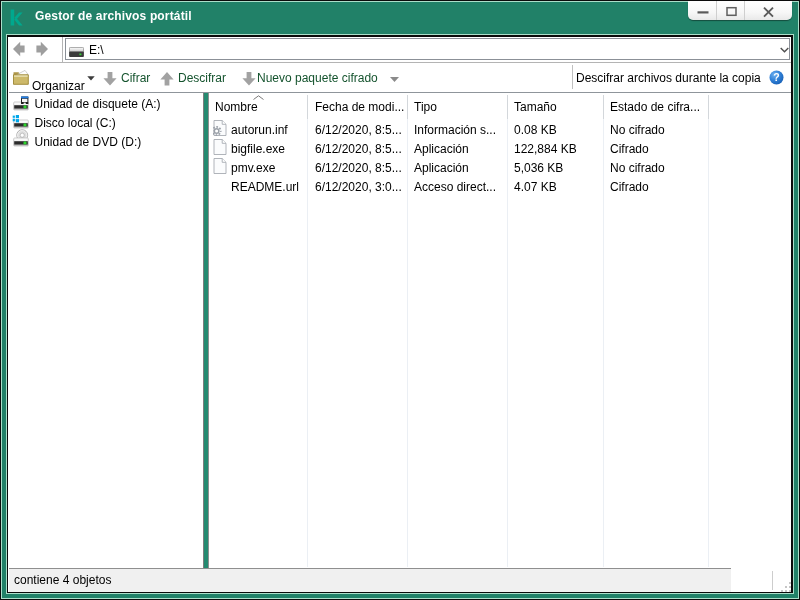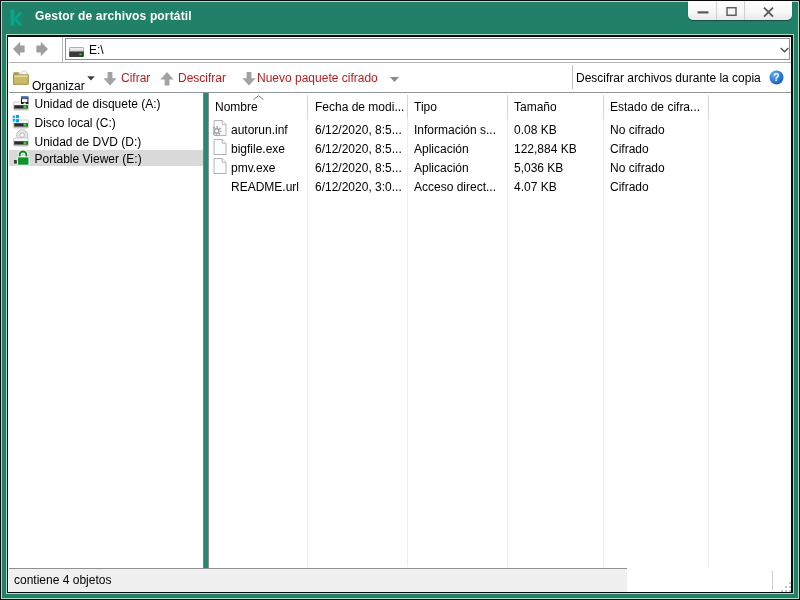--- a/index.html
+++ b/index.html
@@ -12,34 +12,34 @@
 .abs { position:absolute; }
 #title { position:absolute; left:35px; top:9px; color:#fff; font-size:12px; font-weight:bold; letter-spacing:0.15px; }
 #btns { position:absolute; left:688px; top:1px; width:104px; height:19px; background:linear-gradient(#ffffff, #f7f7f7 60%, #e9e9e9); border-radius:0 0 5px 5px; box-shadow:0 1px 1px rgba(0,0,0,0.4); }
 .bsep { position:absolute; top:0; width:1px; height:19px; background:#cfcfcf; }
 
 #navrow { position:absolute; left:9px; top:37px; width:782px; height:26px; background:#fff; border-bottom:1px solid #b4b4b4; }
 #navsep { position:absolute; left:53px; top:0px; width:1px; height:25px; background:#b4b4b4; }
 #addr { position:absolute; left:56px; top:1px; width:725px; height:22px; border:1px solid #8b9097; background:#fff; }
 
 #toolbar { position:absolute; left:9px; top:63px; width:782px; height:30px; background:#fff; border-bottom:1px solid #8f959b; }
-.gtxt { color:#b91c1c; }
+.gtxt { color:#14532d; }
 
 #leftpanel { position:absolute; left:9px; top:93px; width:194px; height:475px; background:#fff; }
 #split1 { position:absolute; left:203px; top:93px; width:1px; height:475px; background:#7d7d7d; }
 #splitt { position:absolute; left:204px; top:93px; width:4px; height:475px; background:#258a70; }
 #split2 { position:absolute; left:208px; top:93px; width:1px; height:475px; background:#8f8f8f; }
 #rightpanel { position:absolute; left:209px; top:93px; width:581px; height:475px; background:#fff;text-align:center; }
 .lrow { position:absolute; left:0; width:194px; height:19px; }
 .lrow .txt { position:absolute; left:25.5px; top:3px; }
 .colsep-h { position:absolute; top:2px; width:1px; height:24px; background:#d3d7db; }
 .colsep-b { position:absolute; top:26px; width:1px; height:448px; background:#ebeff4; }
 .hdr { position:absolute; top:7px; color:#000; }
 .cell { position:absolute; }
-#statusbar { position:absolute; left:9px; top:568px; width:618px; height:24px; background:#f0f0f0; border-top:1px solid #8f8f8f; }
+#statusbar { position:absolute; left:9px; top:568px; width:722px; height:24px; background:#f0f0f0; border-top:1px solid #8f8f8f; }
 svg { display:block; }
 </style>
 </head>
 <body>
 <div id="win"></div>
 <div id="mint"></div>
 <div id="teal"></div>
 
 <svg class="abs" style="left:10px;top:9px" width="13" height="17" viewBox="0 0 13 17">
   <rect x="0.6" y="0.5" width="3.6" height="16" fill="#00a88e"></rect>
@@ -169,29 +169,20 @@
     <svg class="abs" style="left:3px;top:-3px" width="18" height="22" viewBox="0 0 18 22">
       <circle cx="10.2" cy="6.2" r="5.5" fill="#dedede" stroke="#9b9b9b" stroke-width="0.7"></circle>
       <circle cx="10.2" cy="6.2" r="4.6" fill="none" stroke="#f2f2f2" stroke-width="1"></circle>
       <circle cx="10.2" cy="6.2" r="2.1" fill="#ffffff" stroke="#ababab" stroke-width="0.7"></circle>
       <rect x="1.7" y="9" width="14.6" height="8" rx="0.9" fill="url(#slab)" stroke="#ababab" stroke-width="0.6"></rect>
       <rect x="2.2" y="12.2" width="13.6" height="3.4" fill="#2c2c2c"></rect>
       <circle cx="13" cy="13.9" r="1.7" fill="#2ed32e"></circle>
     </svg>
     <div class="txt">Unidad de DVD (D:)</div>
   </div>
-  <div class="lrow" style="top:57px;height:16px;background:#d9d9d9">
-    <svg class="abs" style="left:3px;top:-4px" width="18" height="20" viewBox="0 0 18 20">
-      <rect x="2" y="14" width="3" height="3.6" fill="#3a3a3a"></rect>
-      <path d="M7.7,11.4 l0,-2.6 a3.3,3.3 0 0 1 6.6,0 l0,2.6" fill="none" stroke="#ffffff" stroke-width="3.4"></path>
-      <path d="M7.7,11.4 l0,-2.6 a3.3,3.3 0 0 1 6.6,0 l0,2.6" fill="none" stroke="#0c8425" stroke-width="1.9"></path>
-      <rect x="5.4" y="10.9" width="11.6" height="8.3" rx="0.9" fill="#0f9329" stroke="#ffffff" stroke-width="1"></rect>
-    </svg>
-    <div class="txt" style="top:2px">Portable Viewer (E:)</div>
-  </div>
 </div>
 <div id="split1"></div>
 <div id="splitt"></div>
 <div id="split2"></div>
 
 <div id="rightpanel">
   <svg class="abs" style="left:44px;top:2px" width="11" height="5" viewBox="0 0 11 5">
       <path d="M0.5,4.5 L5.5,0.8 L10.5,4.5" fill="none" stroke="#7a7a7a" stroke-width="1"></path>
     </svg>
   <div class="hdr" style="left:6px">Nombre</div>

